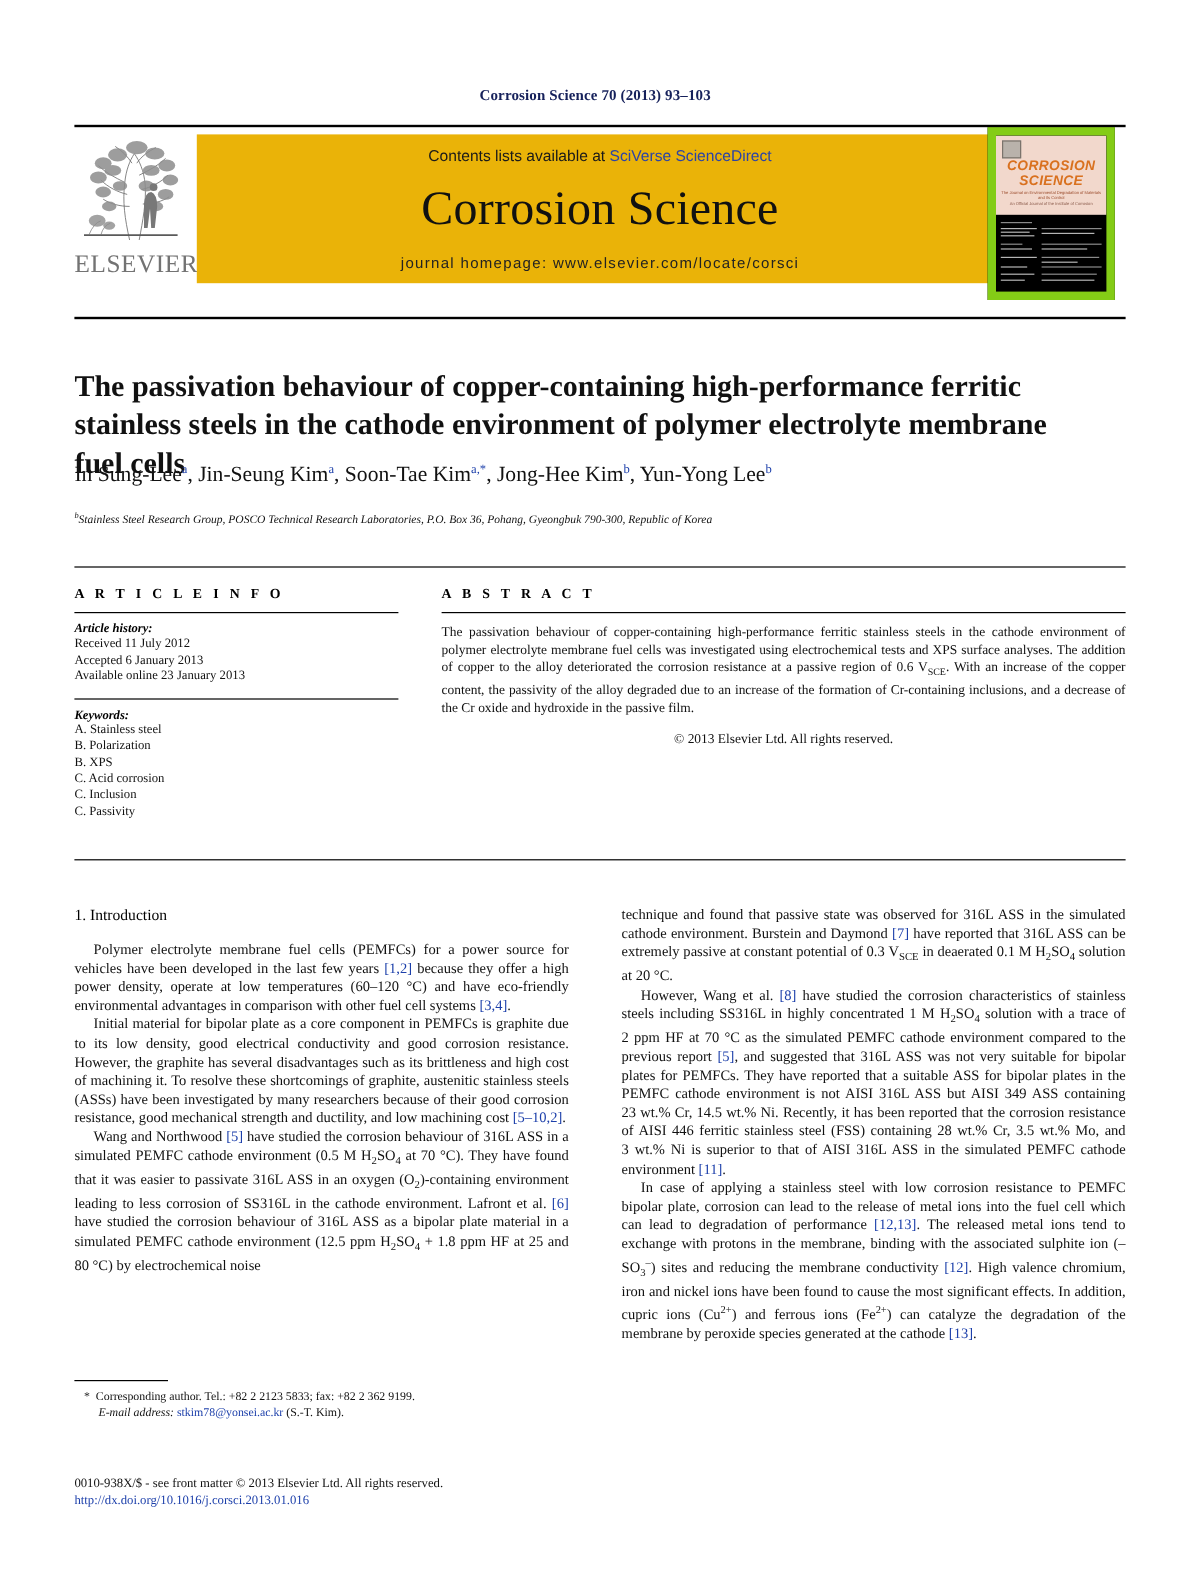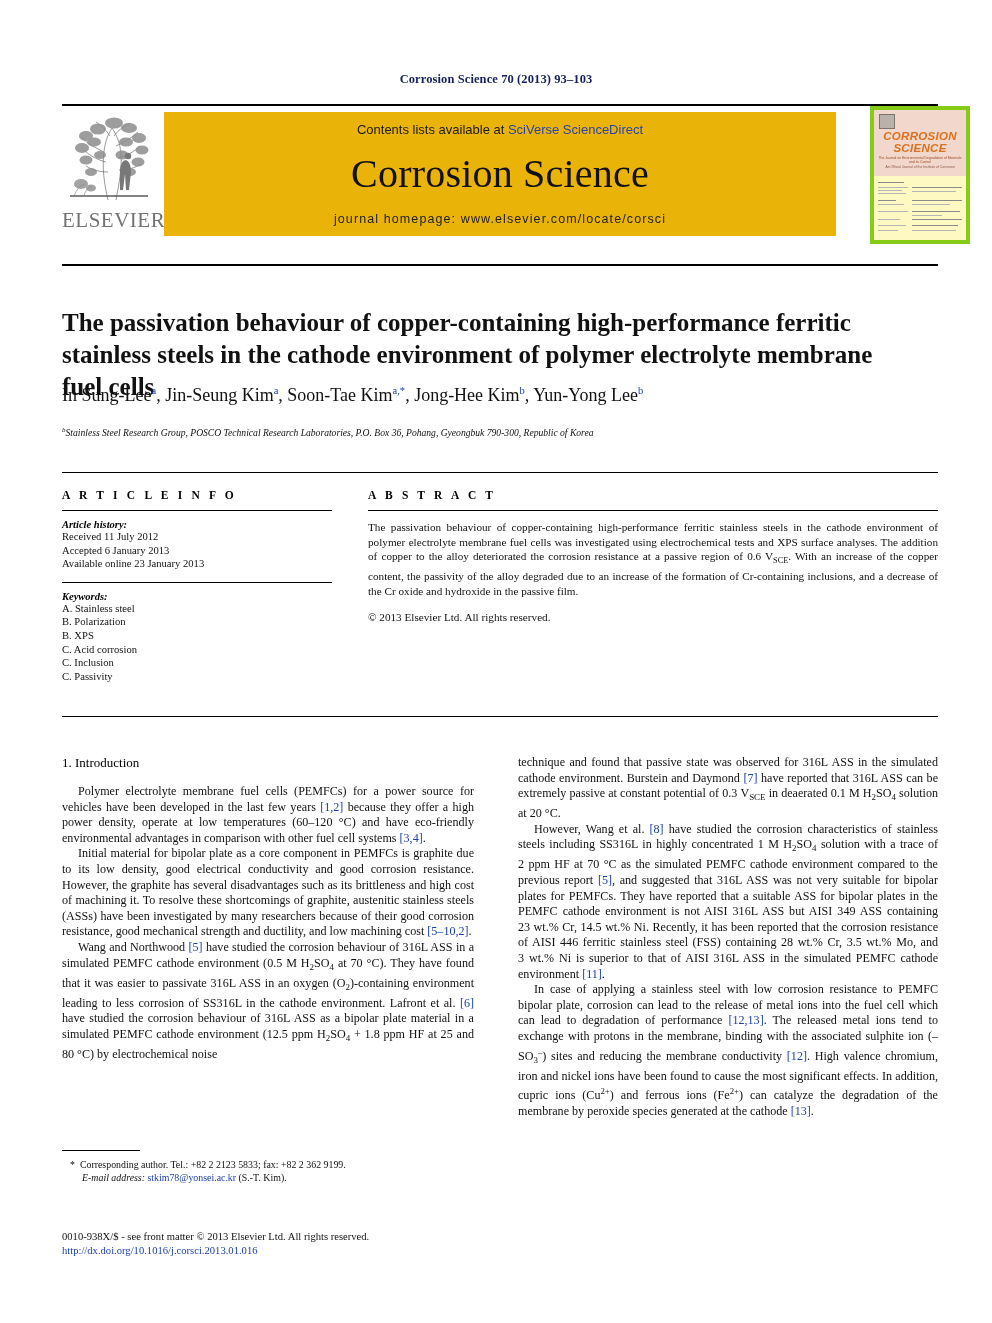--- a/index.html
+++ b/index.html
@@ -106,25 +106,25 @@
     left: 0; top: 100px;
     width: 672px;
     text-align: center;
     font-family: "Liberation Sans", sans-serif;
     font-size: 12.5px;
     letter-spacing: 1.1px;
     color: #222;
   }
   .cover-thumb {
     position: absolute;
-    left: 808px; top: 2px;
+    left: 761px; top: 2px;
     width: 92px;
     height: 130px;
-    border: 4px solid #84cc16;
-    background: #fef9c3;
+    border: 7px solid #84cc16;
+    background: #000000;
     overflow: hidden;
   }
   .cover-top {
     position: absolute;
     left: 0; top: 0;
     width: 92px;
     height: 66px;
     background: #f2d8cc;
   }
   .cover-sq {
@@ -273,21 +273,21 @@
     font-family: "Liberation Serif", serif;
     font-size: 11.2px;
     line-height: 14.6px;
     text-align: justify;
     color: #111;
     margin-top: 9px;
   }
   .abs-copy {
     font-family: "Liberation Serif", serif;
     font-size: 11.2px;
-    text-align: left;
+    text-align: center;
     margin-top: 13px;
     color: #111;
   }
   sub { font-size: 0.74em; }
   sup.sm { font-size: 0.72em; vertical-align: super; }
 
   
   .col-left {
     position: absolute;
     left: 62px; top: 755px;

